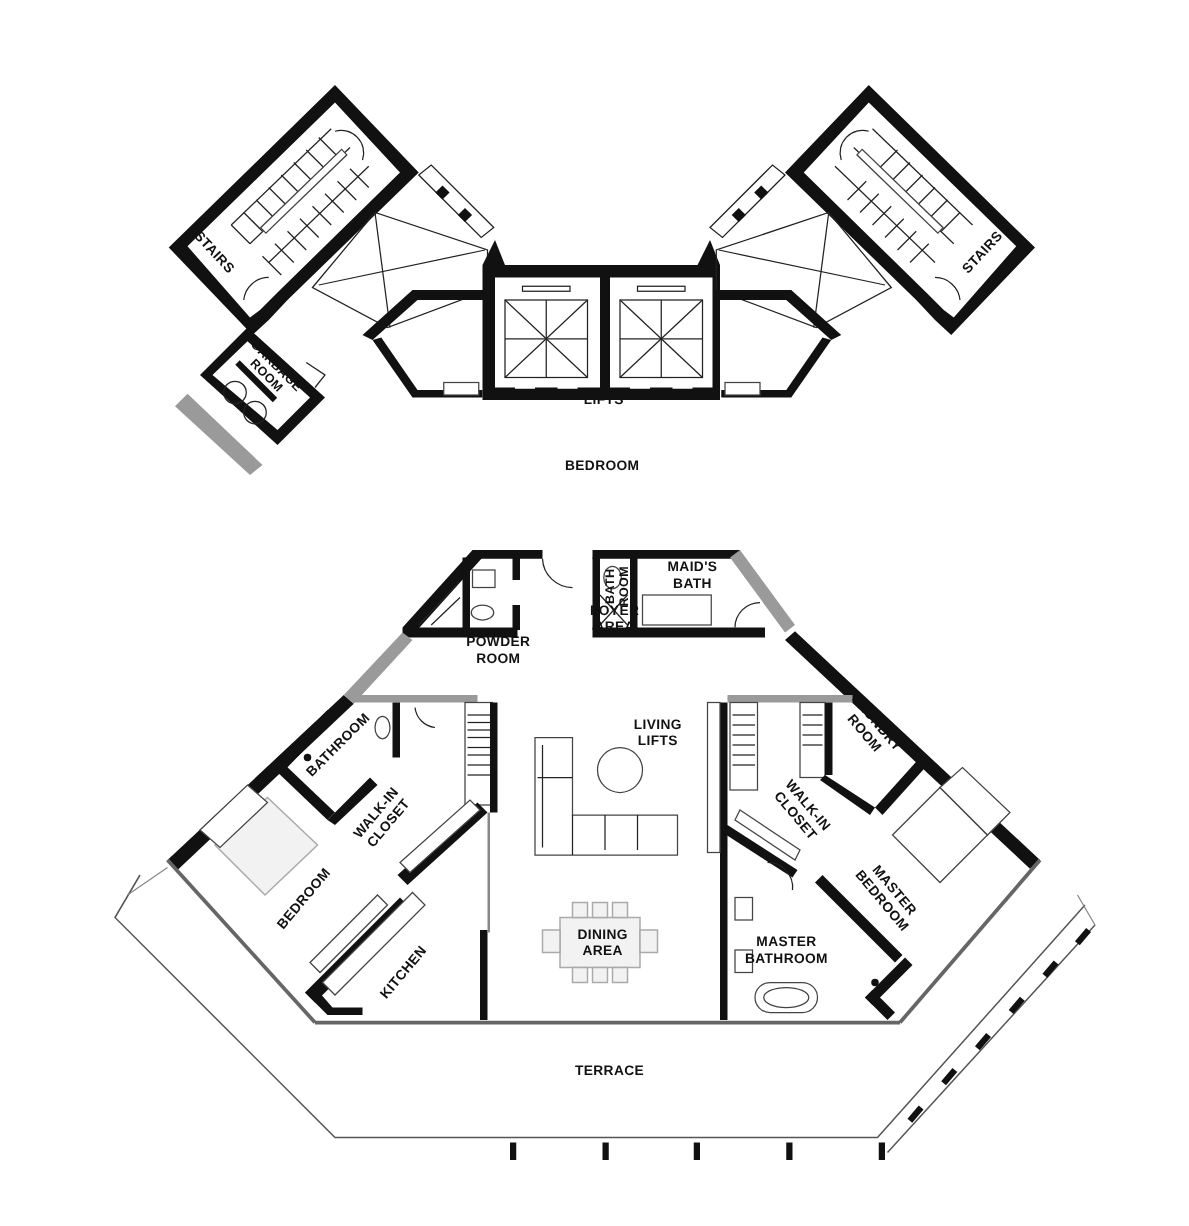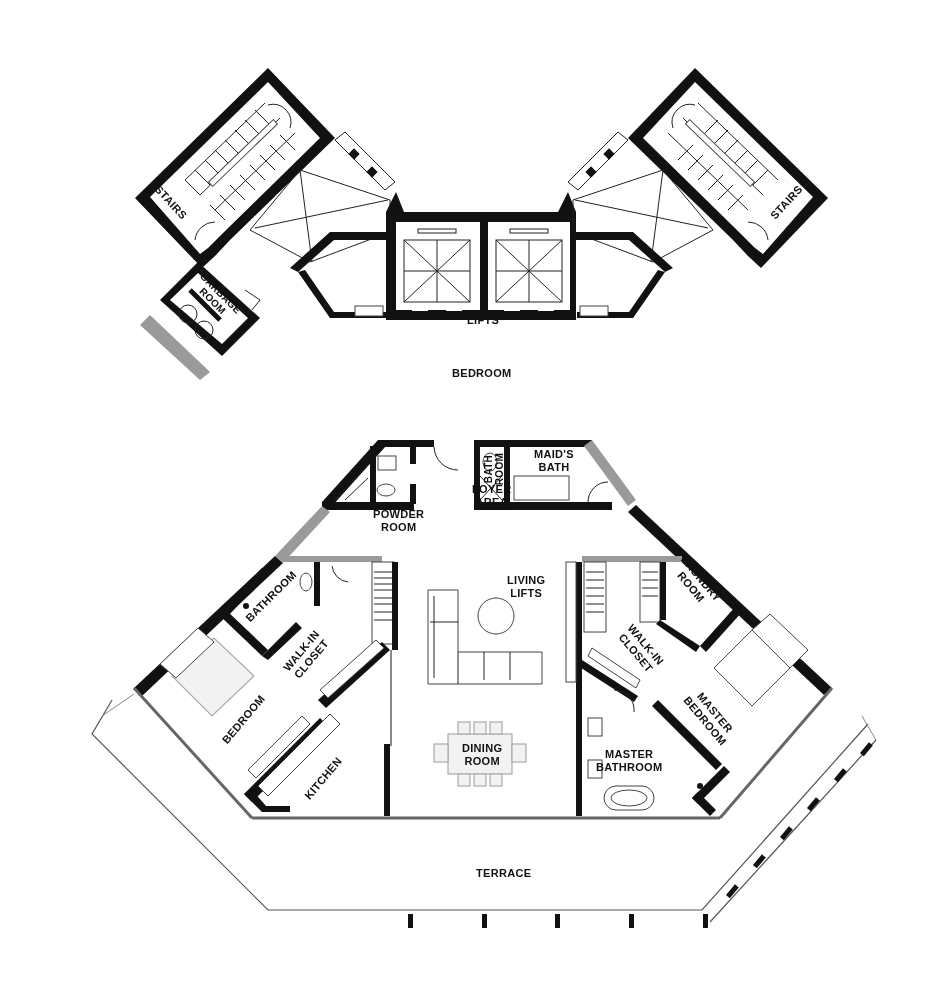--- a/index.html
+++ b/index.html
@@ -288,23 +288,23 @@
 BATH</div>
 
 <div class="lbl" style="left:507px; top:574px;">LIVING
 LIFTS</div>
 <div class="lbl" style="left:238px; top:590px; transform:rotate(-45deg);">BATHROOM</div>
 <div class="lbl" style="left:282px; top:642px; transform:rotate(-50deg);">WALK-IN
 CLOSET</div>
 <div class="lbl" style="left:214px; top:713px; transform:rotate(-50deg);">BEDROOM</div>
 <div class="lbl" style="left:298px; top:772px; transform:rotate(-50deg);">KITCHEN</div>
 <div class="lbl" style="left:462px; top:742px;">DINING
-ROOM</div>
+AREA</div>
 
 <div class="lbl" style="left:668px; top:570px; transform:rotate(50deg);">LAUNDRY
 ROOM</div>
 <div class="lbl" style="left:616px; top:636px; transform:rotate(50deg);">WALK-IN
 CLOSET</div>
 <div class="lbl" style="left:680px; top:704px; transform:rotate(50deg);">MASTER
 BEDROOM</div>
 <div class="lbl" style="left:596px; top:748px;">MASTER
 BATHROOM</div>
-<div class="lbl" style="left:476px; top:851px;margin-top:16px;">TERRACE</div>
+<div class="lbl" style="left:460px; top:851px;">TERRACE</div>
 
 </body></html>

